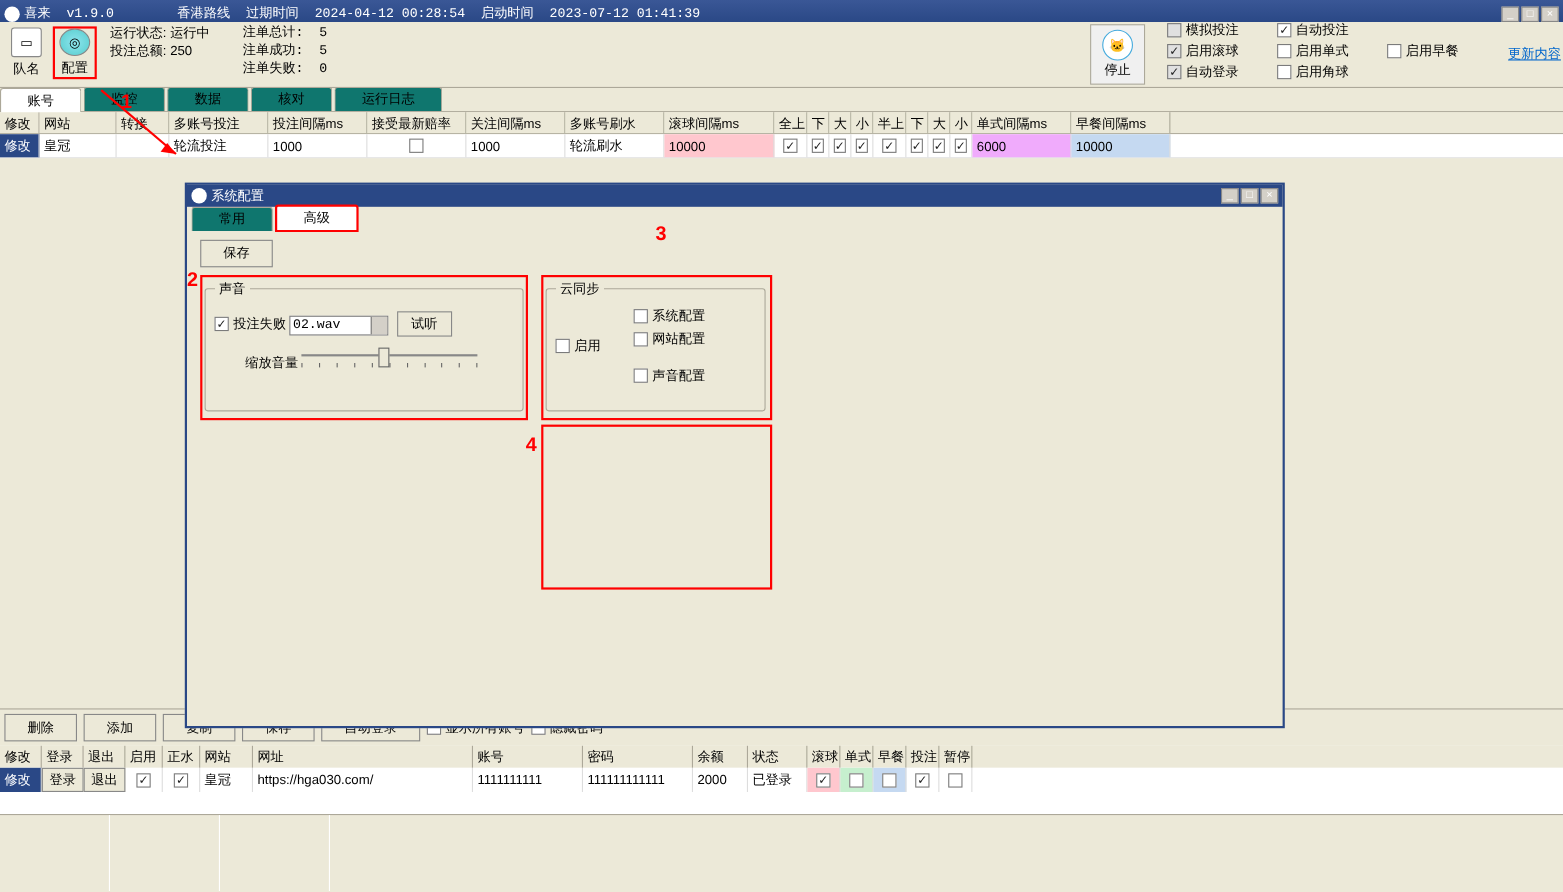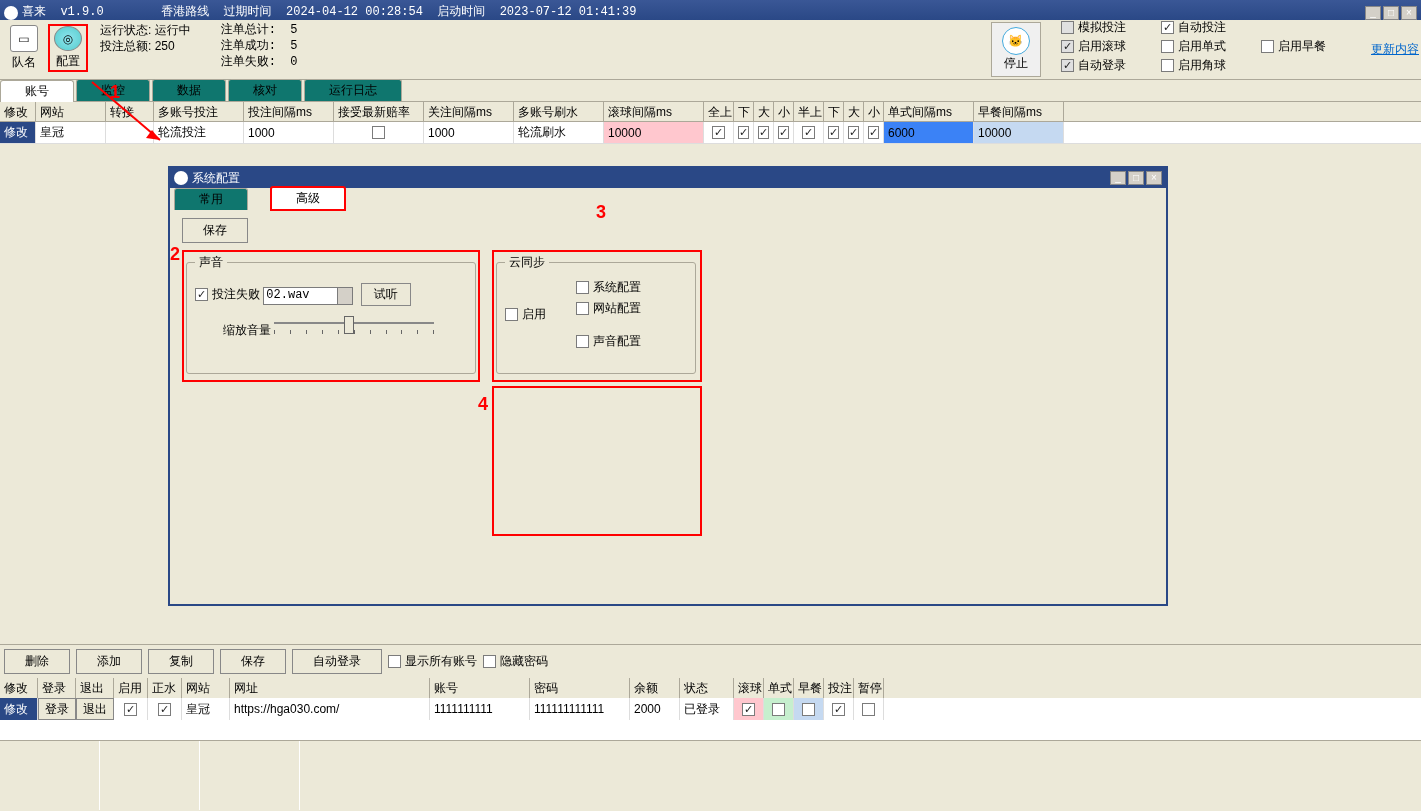--- a/index.html
+++ b/index.html
@@ -33,25 +33,25 @@
 .tab.active { background: #fff; position: relative; top: 1px; }
 
 .grid-header { display: flex; background: #ece9d8; border-bottom: 1px solid #aca899; height: 20px; }
 .gh { border-right: 1px solid #aca899; padding: 2px 4px; background: #ece9d8; overflow: hidden; white-space: nowrap; }
 .grid-row { display: flex; height: 22px; align-items: stretch; background: #fff; border-bottom: 1px solid #ddd; }
 .gc { border-right: 1px solid #ddd; padding: 2px 4px; display: flex; align-items: center; overflow: hidden; }
 .btn-cell { background: #2a4886; color: #fff; width: 36px; text-align: center; cursor: pointer; }
 
 .col-modify{width:36px}.col-site{width:70px}.col-transfer{width:48px}.col-multi{width:90px}.col-interval{width:90px}.col-accept{width:90px}.col-watch{width:90px}.col-shuashui{width:90px}.col-roll{width:100px}
 .col-all{width:30px}.col-down{width:20px}.col-big{width:20px}.col-small{width:20px}.col-half{width:30px}.col-down2{width:20px}.col-big2{width:20px}.col-small2{width:20px}.col-single{width:90px}.col-morning{width:90px}
-.bg-green{background:#3b82f6}.bg-pink{background:#ffc7ce}.bg-blue{background:#c5d9f1}
-
-.dialog { position: absolute; left: 168px; top: 166px; width: 1000px; height: 440px; background: #ece9d8; border: 2px solid #2a4886; }
+.bg-green{background:#f0abfc}.bg-pink{background:#ffc7ce}.bg-blue{background:#c5d9f1}
+
+.dialog { position: absolute; left: 168px; top: 166px; width: 1000px; height: 496px; background: #ece9d8; border: 2px solid #2a4886; }
 .dialog-title { background: #2a4886; color: #fff; height: 20px; display: flex; align-items: center; padding: 0 4px; }
-.dialog-tabs { display: flex; height: 22px; align-items: flex-end; padding-left: 4px; gap: 20px; }
+.dialog-tabs { display: flex; height: 22px; align-items: flex-end; padding-left: 4px; }
 .dialog-content { padding: 4px; position: relative; height: 450px; }
 .save-btn { padding: 3px 20px; background: #ece9d8; border: 1px solid #888; margin: 4px 0 10px 8px; }
 .red-box { position: absolute; border: 2px solid red; pointer-events: none; }
 .fieldset { position: absolute; border: 1px solid #aca899; border-radius: 3px; padding: 8px; }
 .fieldset legend { padding: 0 4px; }
 .combo { display: inline-block; border: 1px solid #7b7b7b; background: #fff; width: 90px; height: 18px; padding: 0 2px; position: relative; font-family: "Courier New", monospace; }
 .combo::after { content: ""; position: absolute; right: 0; top: 0; width: 14px; height: 100%; background: #d4d0c8; border-left: 1px solid #7b7b7b; }
 .small-btn { padding: 2px 12px; background: #ece9d8; border: 1px solid #888; margin-left: 4px; }
 .slider { display: inline-block; width: 160px; height: 20px; position: relative; }
 .slider-track { position: absolute; top: 8px; left: 0; right: 0; height: 2px; background: #888; }

